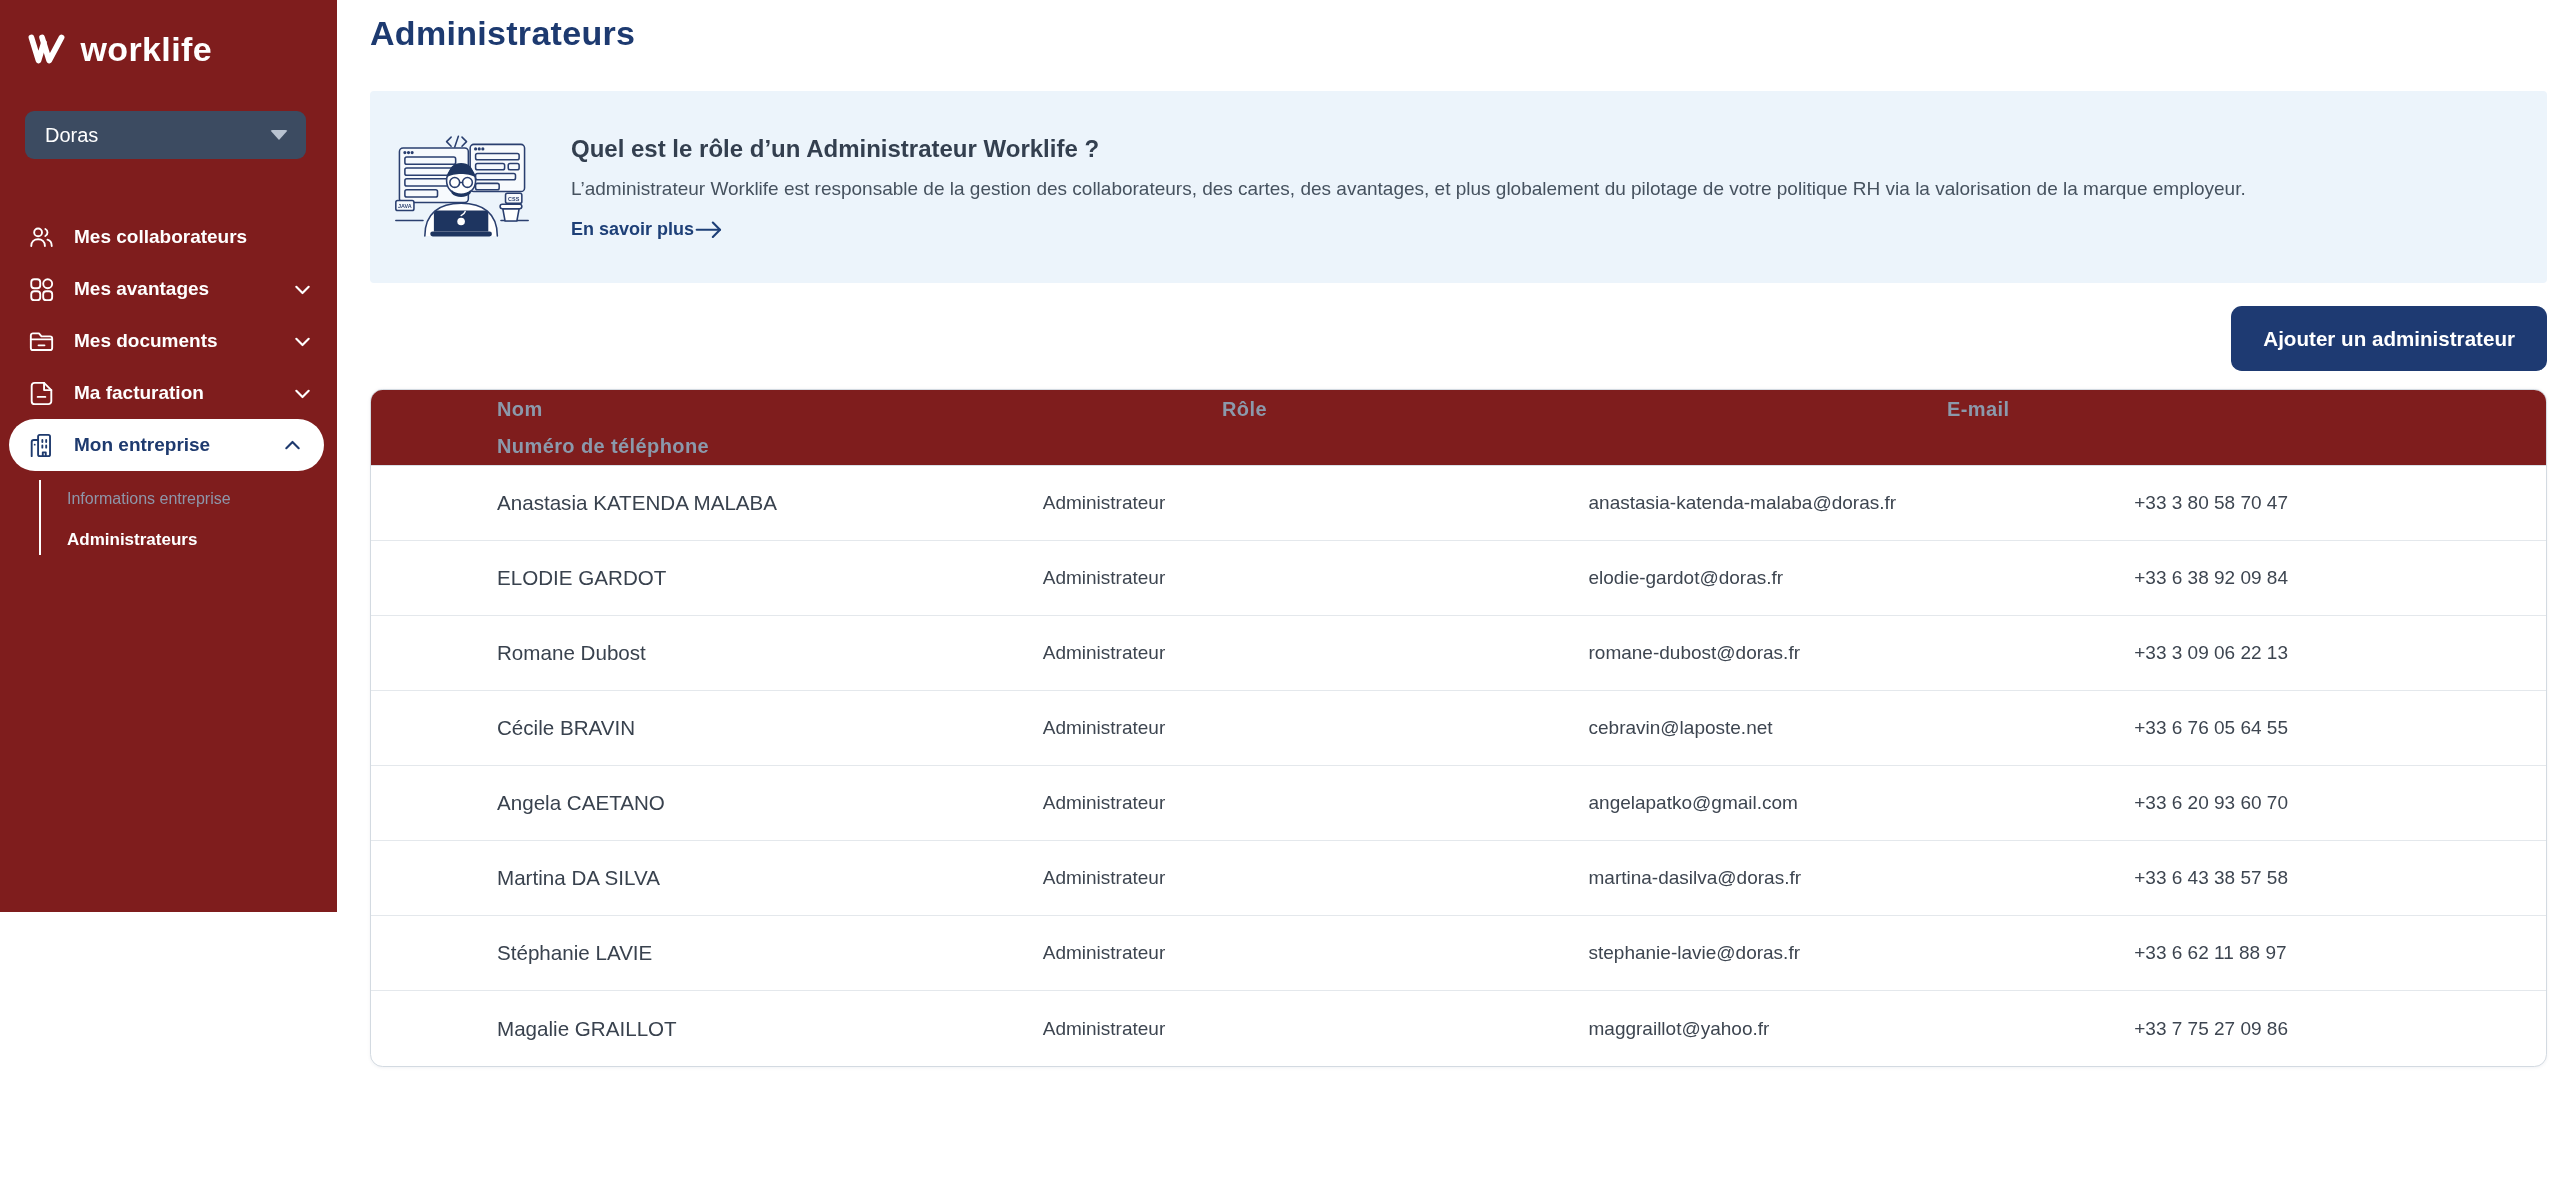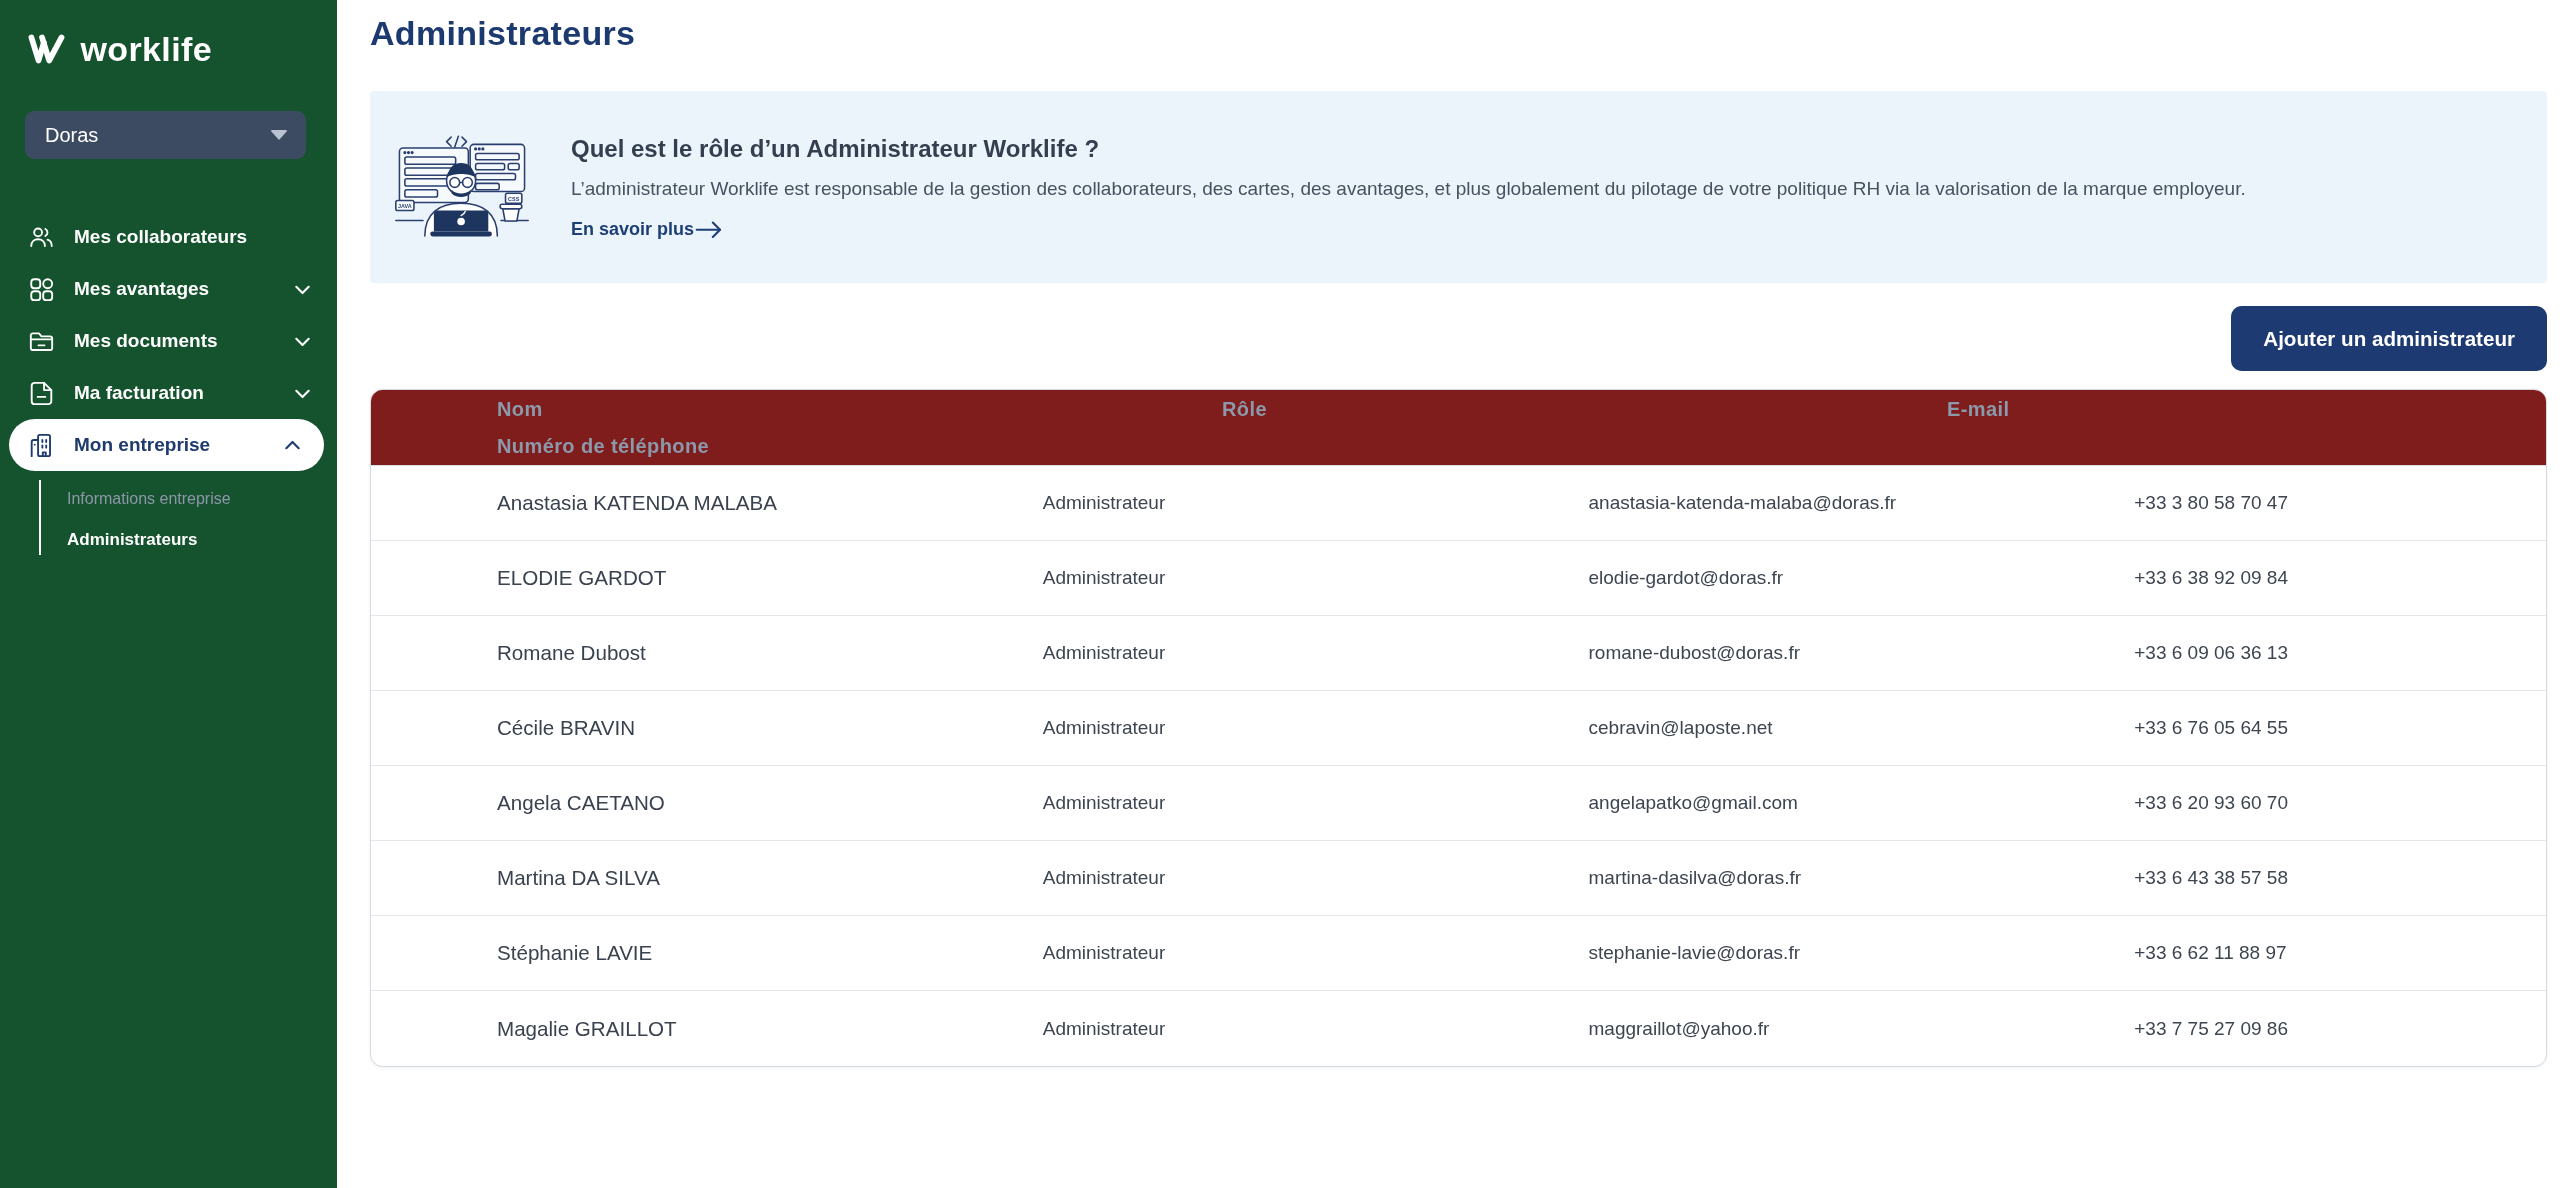--- a/index.html
+++ b/index.html
@@ -7,22 +7,22 @@
   body {
     width: 2576px; height: 1188px;
     font-family: "Liberation Sans", sans-serif;
     background: #ffffff;
     display: flex;
     overflow: hidden;
   }
 
   
   .sidebar {
-    width: 337px; min-width: 337px; height: 1188px;
-    background: #14532d;
+    width: 337px; min-width: 337px; height: 912px;
+    background: #7f1d1d;
     color: #fff;
     padding-top: 23px;
     position: relative;
   }
   .logo-row {
     display: flex; align-items: center; gap: 14.4px;
     padding: 0 0 0 27px; height: 52px;
   }
   .logo-mark svg { display:block; }
   .brand-name {
@@ -340,21 +340,21 @@
     <div class="t-row">
       <div class="cell-name">ELODIE GARDOT</div>
       <div>Administrateur</div>
       <div>elodie-gardot@doras.fr</div>
       <div>+33 6 38 92 09 84</div>
     </div>
     <div class="t-row">
       <div class="cell-name">Romane Dubost</div>
       <div>Administrateur</div>
       <div>romane-dubost@doras.fr</div>
-      <div>+33 6 09 06 36 13</div>
+      <div>+33 3 09 06 22 13</div>
     </div>
     <div class="t-row">
       <div class="cell-name">Cécile BRAVIN</div>
       <div>Administrateur</div>
       <div>cebravin@laposte.net</div>
       <div>+33 6 76 05 64 55</div>
     </div>
     <div class="t-row">
       <div class="cell-name">Angela CAETANO</div>
       <div>Administrateur</div>

